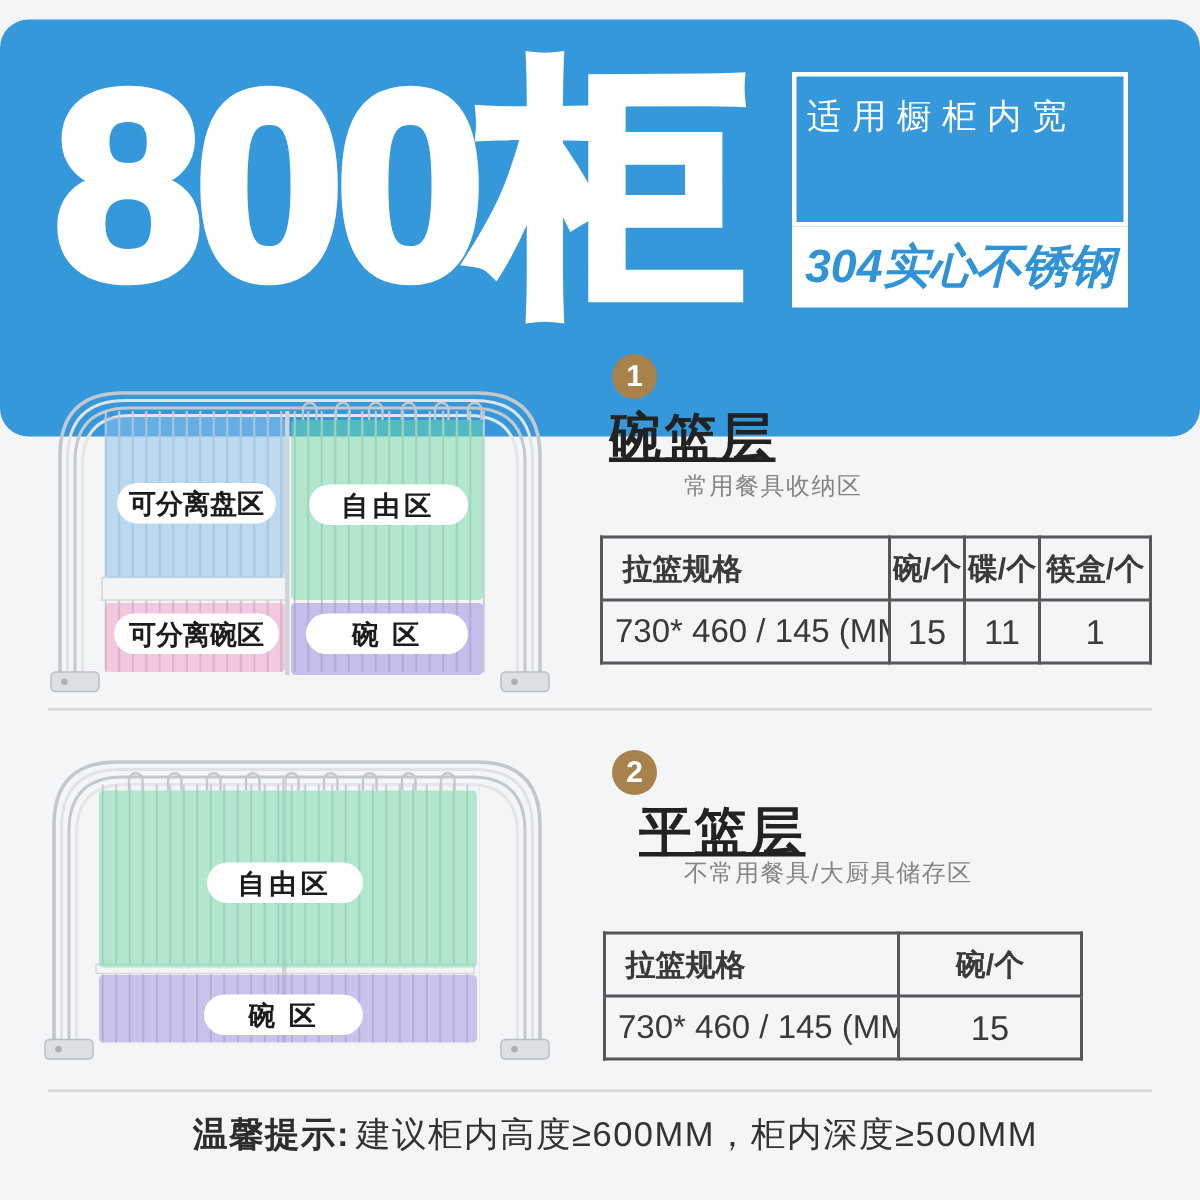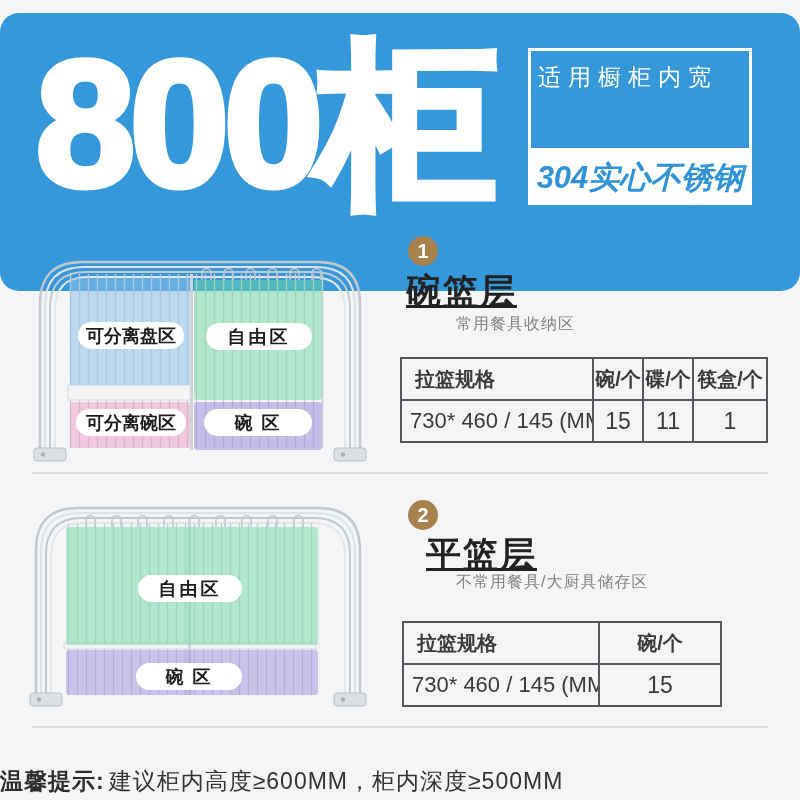--- a/index.html
+++ b/index.html
@@ -43,22 +43,22 @@
   }
   .spec-table th,.spec-table td{
     border:2px solid var(--table-border); height:42px; font-size:23px; color:#3a3a3c;
     text-align:center; vertical-align:middle; font-weight:normal; overflow:hidden; white-space:nowrap;
   }
   .spec-table th{font-weight:600; font-size:20px;}
   .spec-table .cell-left{text-align:left; padding-left:13px;}
   .spec-table td.cell-left{padding-left:8px; font-size:22px;}
   .divider{position:absolute; left:32px; width:736px; height:2px; background:var(--divider);}
   .tip{
-    position:absolute; left:0; top:741px; width:692px; text-align:left;
-    font-size:23px; color:var(--tip-text); letter-spacing:1px;margin-top:25px;
+    position:absolute; left:0; top:741px; width:692px; text-align:right;
+    font-size:23px; color:var(--tip-text); letter-spacing:1px;
   }
   .tip .tip-label{font-weight:bold; color:#2d2d2d; margin-right:4px;}
   svg text.pill-text{font-weight:bold; fill:#1c1c1c;}
 </style>
 </head>
 <body>
 
 <div class="header">
   <div class="big-title">800柜</div>
   <div class="spec-box">

